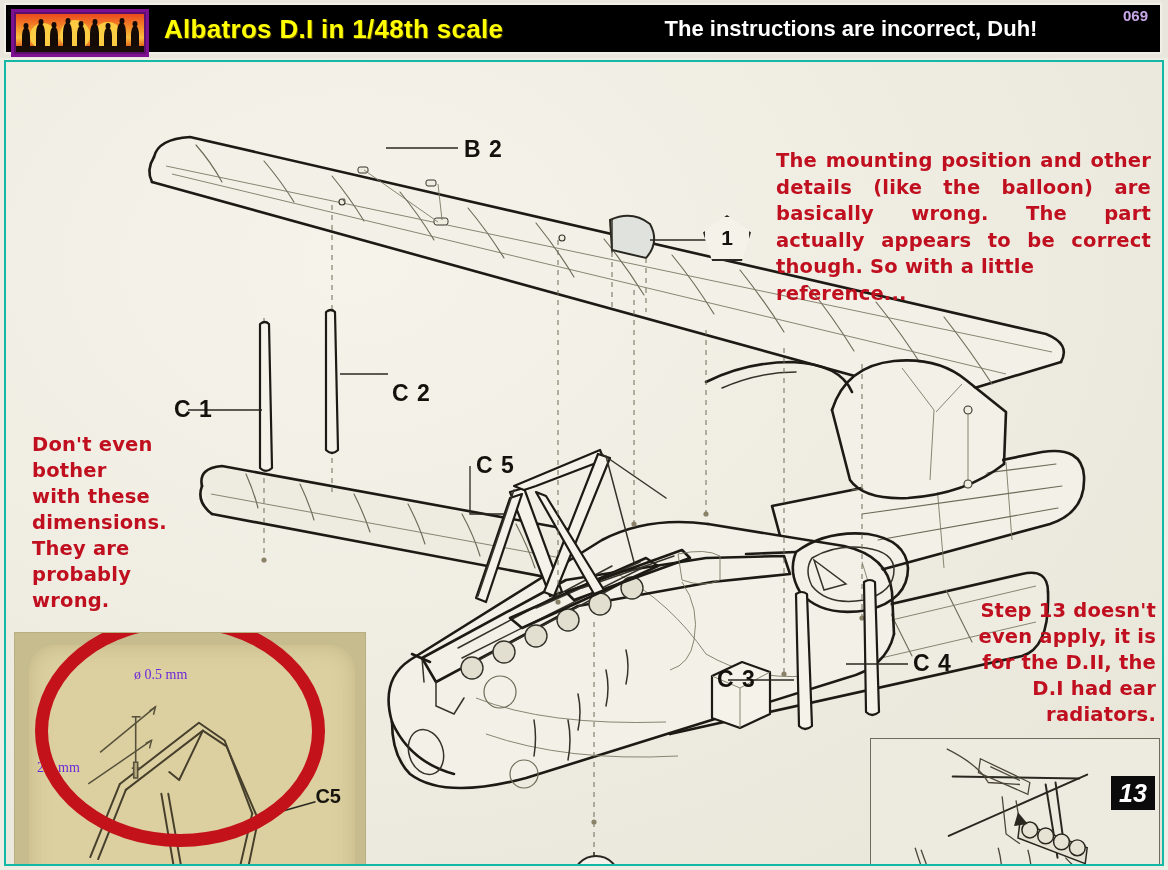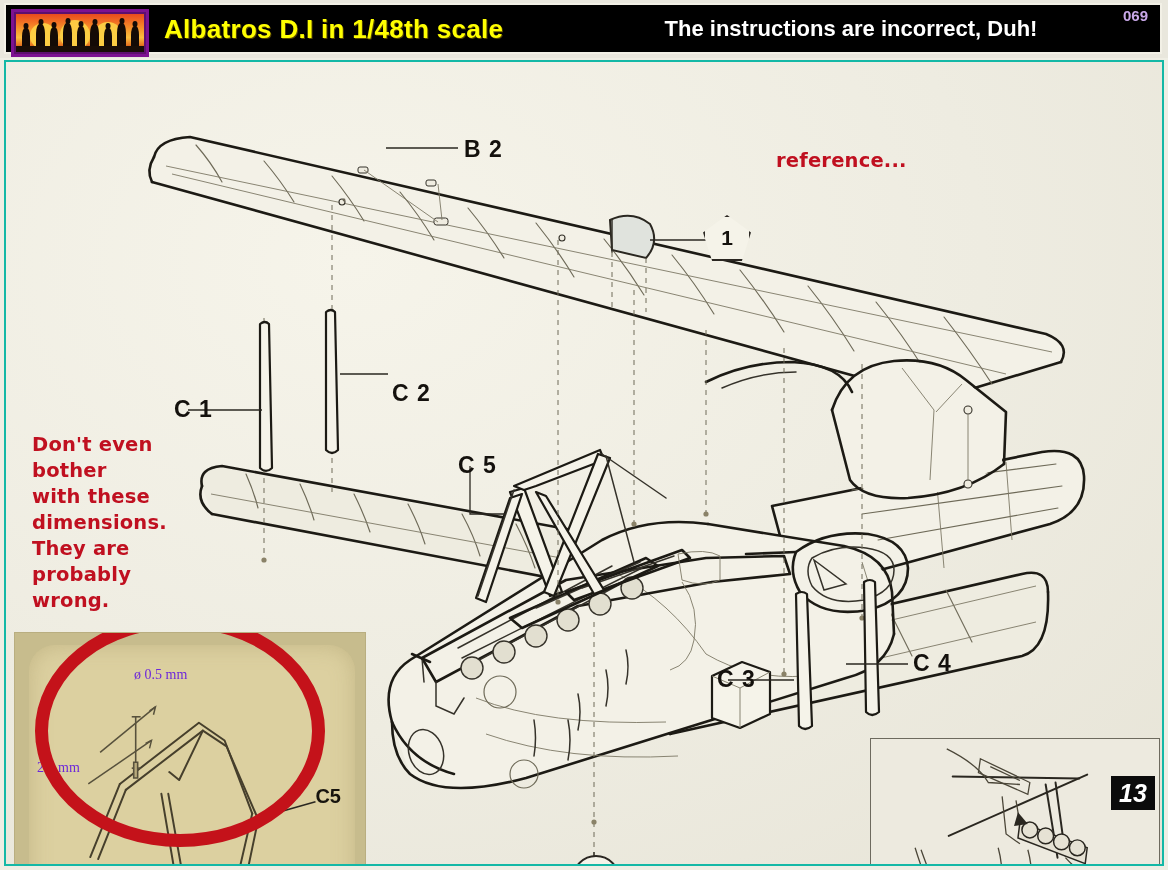--- a/index.html
+++ b/index.html
@@ -302,36 +302,38 @@
       <path class="lead" d="M722,618 L788,618"></path>
       <path class="lead" d="M840,602 L902,602"></path>
       <path class="lead" d="M588,790 L588,796"></path>
     </svg>
 
     <div class="plabel" style="left:458px;top:74px;">B 2</div>
     <div class="plabel" style="left:168px;top:334px;">C 1</div>
     <div class="plabel" style="left:386px;top:298px;margin-top:20px;">C 2</div>
     <div class="plabel" style="left:711px;top:604px;">C 3</div>
     <div class="plabel" style="left:907px;top:588px;">C 4</div>
-    <div class="plabel" style="left:452px;top:390px;">C 5</div>
+    <div class="plabel" style="left:470px;top:390px;">C 5</div>
 
     <div class="callout-pent" style="left:697px;top:153px;">
       <div class="pshape"></div>
       <span>1</span>
     </div>
     <div class="callout-circle" style="left:566px;top:793px;">
       
     </div>
 
     <div class="ann" id="ann-top">
+      <p>The mounting position and other details (like the balloon) are basically wrong.  The part actually appears to be correct though.  So with a little</p>
       <p>reference...</p>
     </div>
 
     <div class="ann" id="ann-left">Don't even bother with these dimensions. They are probably wrong.</div>
 
+    <div class="ann" id="ann-right">Step 13 doesn't even apply, it is for the D.II, the D.I had ear radiators.</div>
 
     <div id="inset-left">
       <div id="inset-left-card">
         <svg viewBox="0 0 330 272" style="position:absolute;left:0;top:0;width:100%;height:100%;">
           <g fill="none" stroke="#4b4staticNone"></g>
           <g fill="none" stroke="#463f2c" stroke-width="2" stroke-linejoin="round" stroke-linecap="round">
             <path d="M92,140 L172,78 L198,96 L226,170"></path>
             <path d="M98,146 L176,86 L200,102 L232,176"></path>
             <path d="M92,140 L62,214"></path>
             <path d="M98,146 L70,216"></path>

